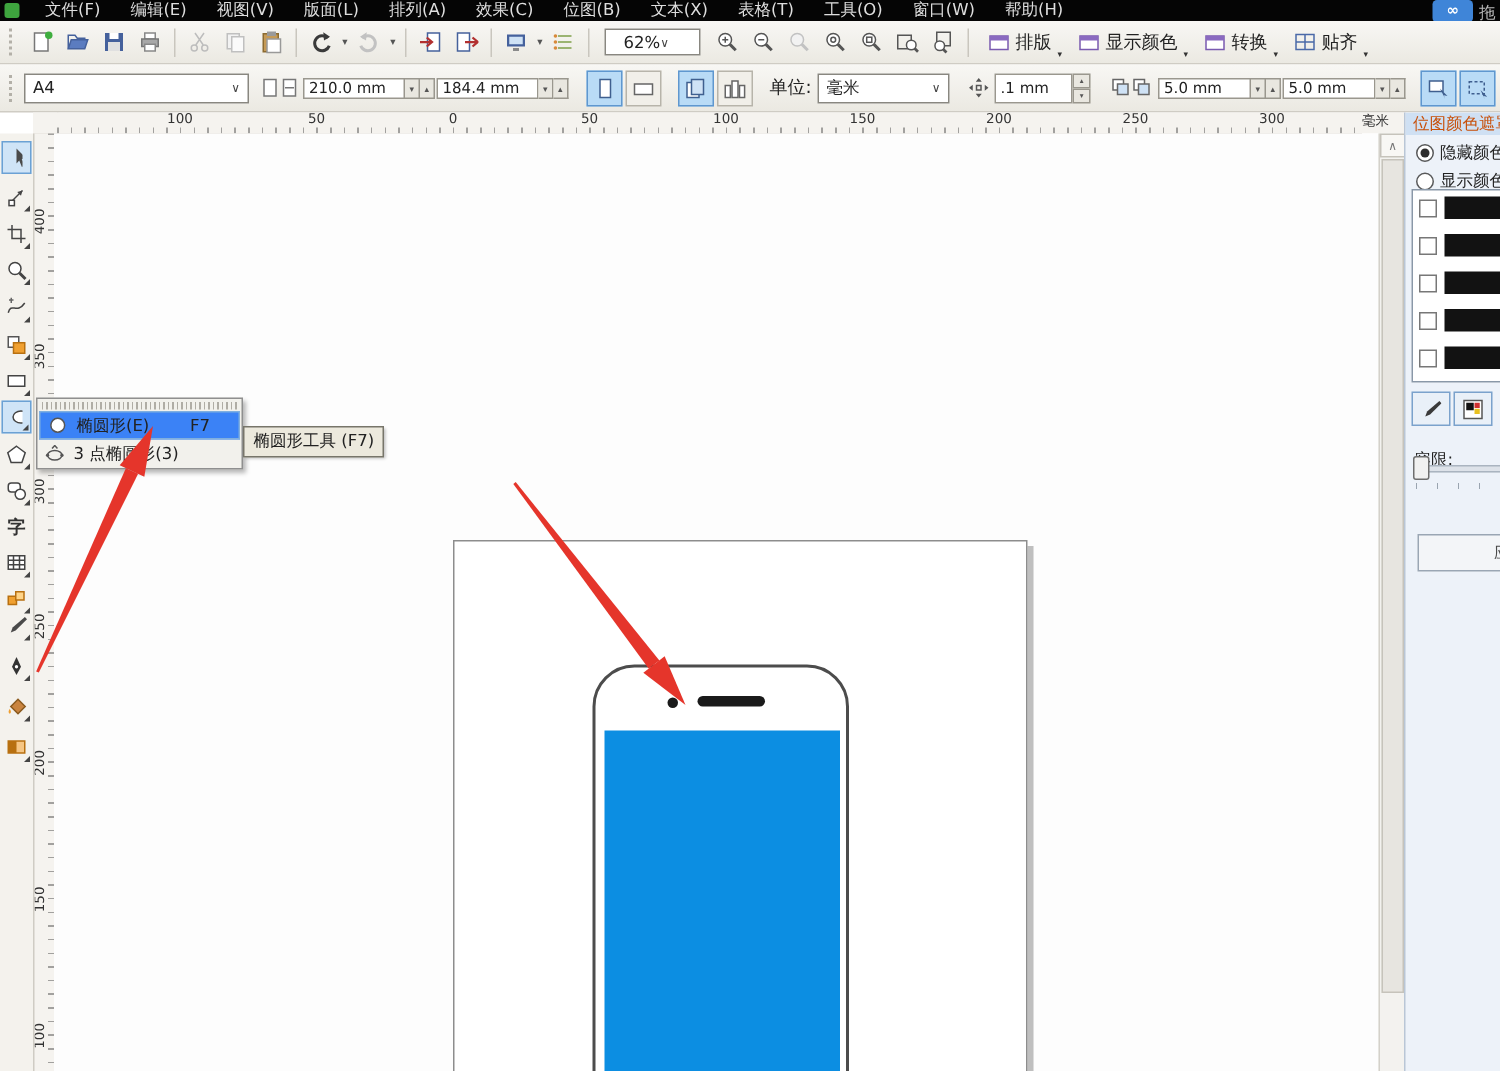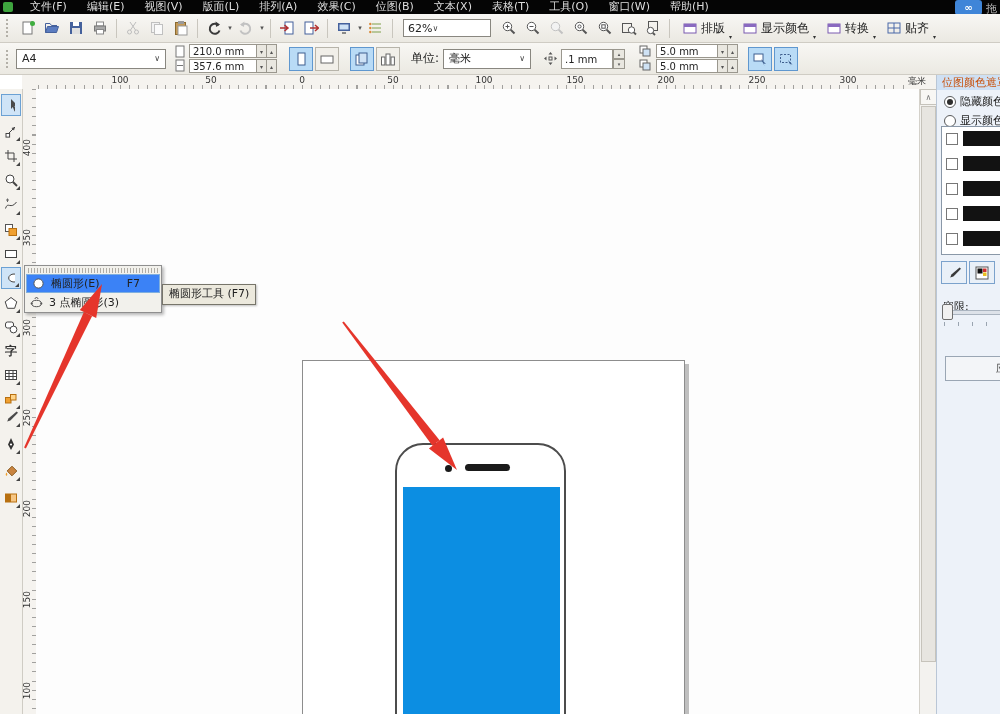--- a/index.html
+++ b/index.html
@@ -17,31 +17,31 @@
 
   
   .strip{position:absolute;left:0;width:1000px;background:linear-gradient(#f8f7f4,#ebe9e2);
          border-bottom:1px solid #cfccc4;display:flex;align-items:center;box-sizing:border-box}
   .tb1{top:14px;height:29px;padding-left:4px}
   .pbar{top:43px;height:32px;padding-left:4px}
   .hdl{width:3px;height:18px;border-left:2px dotted #b3b0a8;margin:0 5px 0 2px}
   .tbi{width:24px;height:22px;display:flex;align-items:center;justify-content:center;border-radius:2px}
   .sep{width:1px;height:19px;background:#c9c6be;margin:0 4px}
   .dd{font-size:7px;color:#555;width:8px;text-align:center}
-  .combo{width:88px;height:18px;background:#fff;border:1px solid #898780;display:flex;align-items:center;
-         justify-content:flex-start;padding:0 4px;margin:0 6px;box-sizing:border-box}
+  .combo{width:64px;height:18px;background:#fff;border:1px solid #898780;display:flex;align-items:center;
+         justify-content:flex-end;padding:0 20px;margin:0 6px;box-sizing:border-box}
   .combo .chev{font-size:8px;color:#444}
   .tbtn{display:flex;align-items:center;gap:4px;font-size:12px;padding:0 5px;margin:0 4px;position:relative;white-space:nowrap}
   .tbtn .mini{position:absolute;right:-2px;bottom:-3px;font-size:6px;color:#333}
 
   
   .sel{height:20px;background:#fff;border:1px solid #898780;display:flex;align-items:center;
        justify-content:space-between;padding:0 5px;box-sizing:border-box}
   .sel .chev{font-size:8px;color:#444}
-  .col{display:flex;flex-direction:column;gap:1px;justify-content:center}
+  .col{display:flex;flex-direction:row;gap:1px;justify-content:center}
   .frow{display:flex;align-items:center}
   .fld{height:14px;background:#fff;border:1px solid #9a978e;font-size:10px;line-height:13px;
        padding:0 3px;box-sizing:border-box;white-space:nowrap;overflow:hidden}
   .spin{width:10px;height:14px;border:1px solid #9a978e;border-left:none;background:#e9e7e0;
         font-size:6px;line-height:13px;text-align:center;color:#555;box-sizing:border-box}
   .vspin{display:flex;flex-direction:column}
   .vspin div{width:12px;height:10px;border:1px solid #9a978e;background:#e9e7e0;font-size:5px;
              line-height:9px;text-align:center;color:#555;box-sizing:border-box}
   .pbtn{width:24px;height:24px;border:1px solid #b7b4aa;background:#f1efe9;display:flex;align-items:center;
         justify-content:center;margin:0 1px;box-sizing:border-box}
@@ -335,21 +335,21 @@
           <path d="M3 6.5 H9" stroke="#777"></path>
         </svg>
     </span>
     <span class="col" style="margin-left:3px">
       <span class="frow">
         <span class="fld" style="width:68px">210.0 mm</span>
         <span class="spin">▾</span>
         <span class="spin">▴</span>
       </span>
       <span class="frow">
-        <span class="fld" style="width:68px">357.6 mm</span>
+        <span class="fld" style="width:68px">184.4 mm</span>
         <span class="spin">▾</span>
         <span class="spin">▴</span>
       </span>
     </span>
     <span class="pbtn on" style="margin-left:12px">
         <svg class="ic" width="14" height="16">
           <rect x="4" y="2" width="7" height="12" fill="#fff" stroke="#3f5f8f"></rect>
         </svg>
       </span>
     <span class="pbtn">

